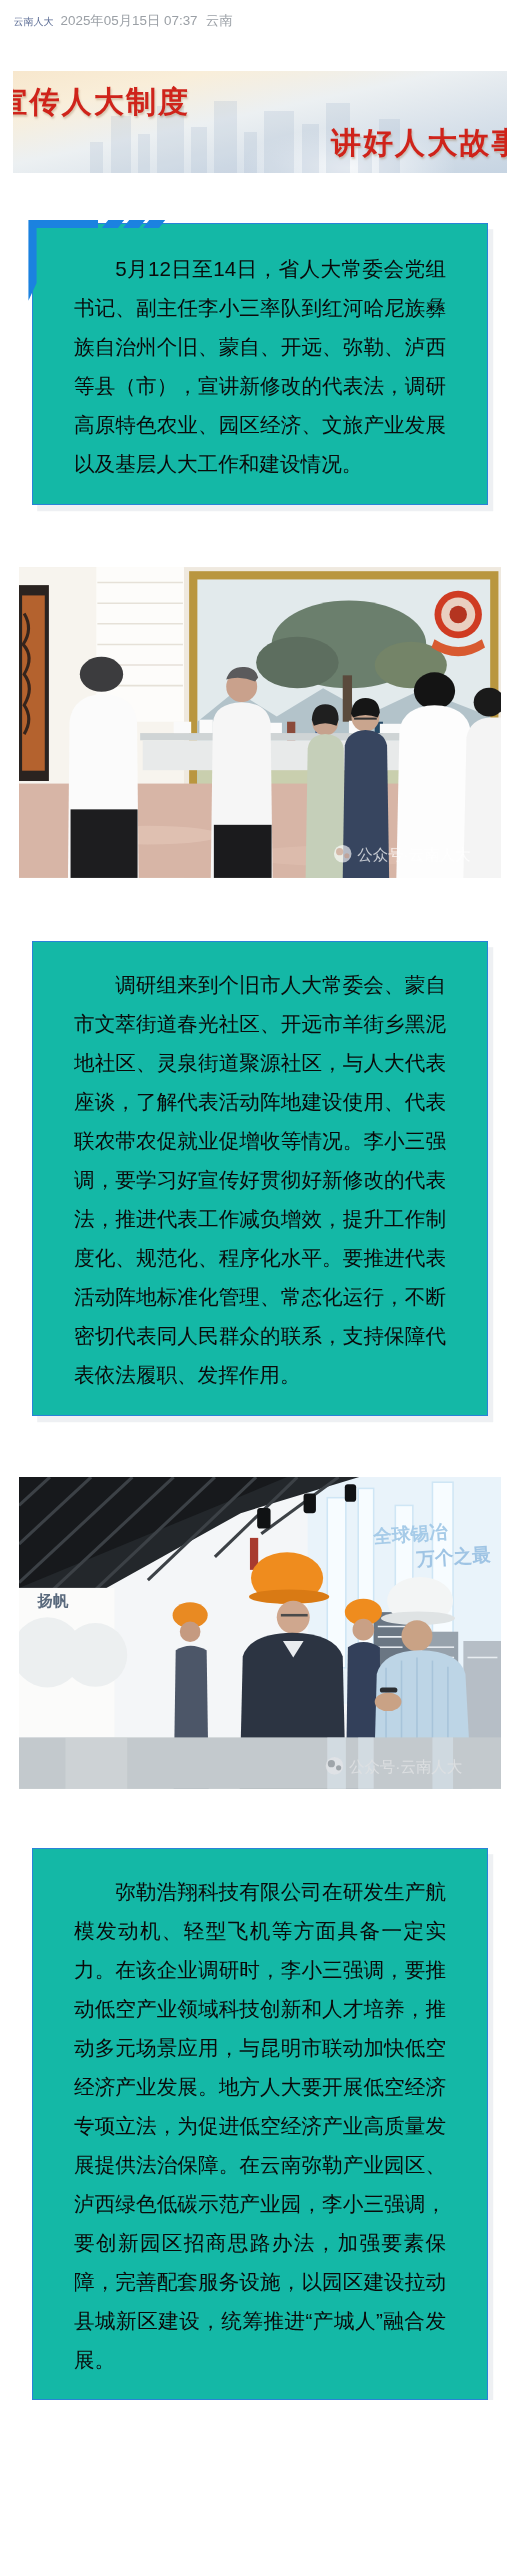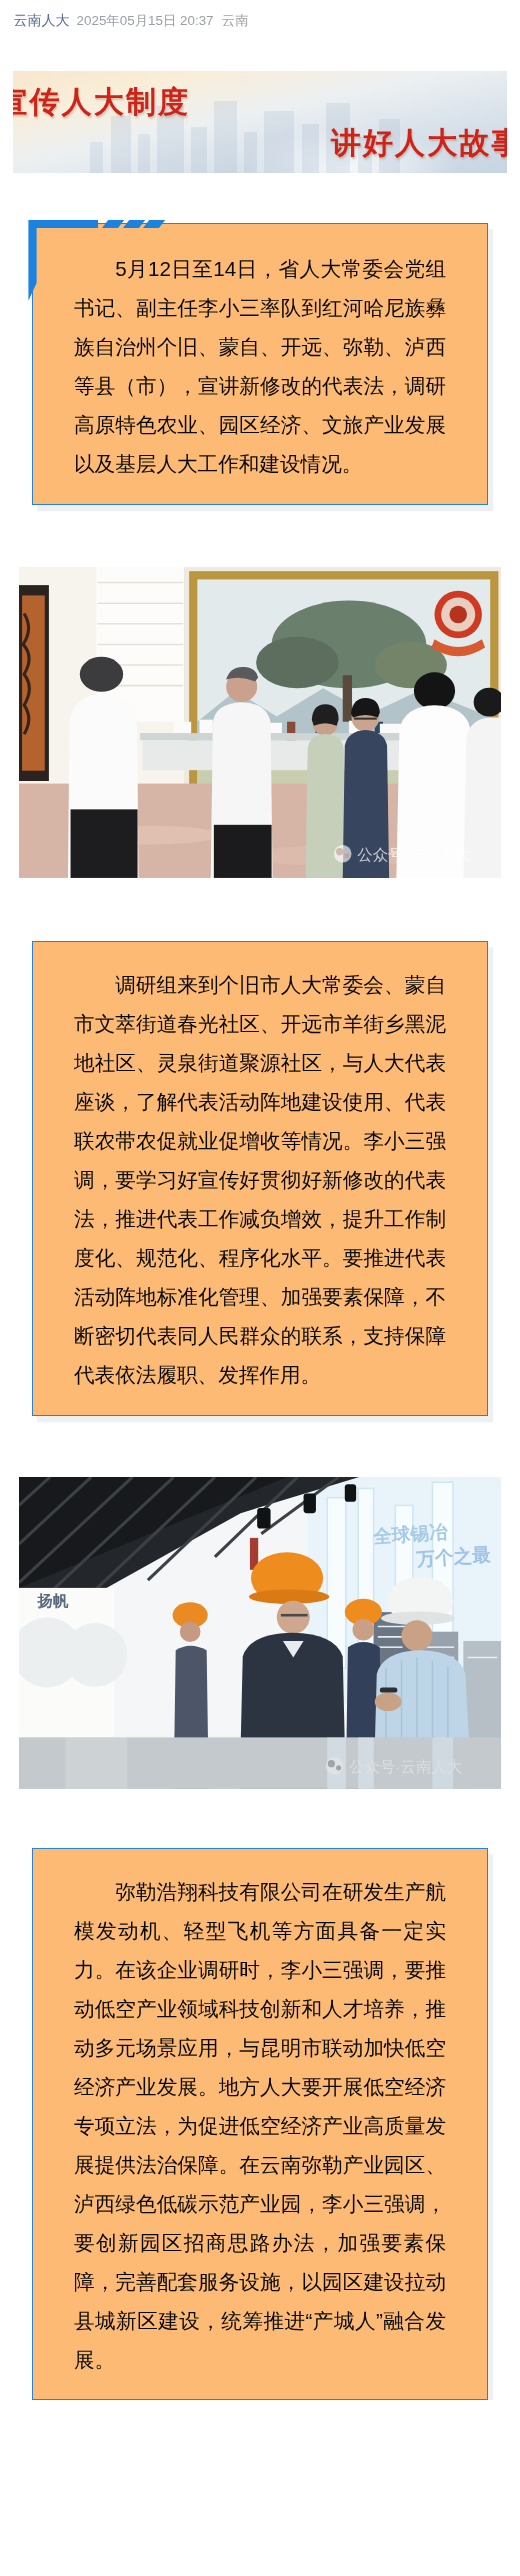--- a/index.html
+++ b/index.html
@@ -3,38 +3,38 @@
 <meta charset="utf-8">
 <style>
   html,body{margin:0;padding:0;background:#ffffff;}
   body{
     width:520px;
     font-family:"Liberation Sans","DejaVu Sans",sans-serif;
     color:#0a0a0a;
   }
   
   .hdr{padding:12.4px 0 0 13.4px;display:flex;align-items:baseline;white-space:nowrap;}
-  .hdr .acct{color:#5a6b94;font-size:14px;margin-right:7.2px;}
+  .hdr .acct{color:#5a6b94;font-size:10px;margin-right:7.2px;}
   .hdr .meta{color:#9ba0a6;font-size:13.4px;margin-right:8.2px;}
   
   .banner{
     position:relative;margin:41px 13px 0 13px;height:102px;overflow:hidden;
     background:linear-gradient(168deg,#f7e7cd 0%,#f9eed9 20%,#ecf0f2 45%,#d8e1ea 72%,#c6d4e2 100%);
   }
   .banner .glow{position:absolute;left:46%;top:55%;width:216px;height:82px;border-radius:50%;
     background:radial-gradient(closest-side,rgba(255,255,255,.8),rgba(255,255,255,0));}
   .sky{position:absolute;bottom:0;left:0;right:0;height:77px;display:flex;align-items:flex-end;gap:7.2px;padding:0 77px;}
   .sky i{display:block;background:rgba(130,155,185,.16);}
   .banner-text{position:absolute;color:#cf231a;font-weight:800;letter-spacing:2.1px;
     text-shadow:1px 1.5px 2.1px rgba(150,110,70,.35);white-space:nowrap;}
   .banner-text.left{font-size:30px;top:10.3px;left:-15.5px;}
   .banner-text.right{font-size:30px;bottom:9.3px;right:-16.5px;}
   
   .tbox{
-    margin:0 32px;border:1.5px solid #2a82d8;background:#fdba74;
+    margin:0 32px;border:1.5px solid #2a82d8;background:#14b8a6;
     padding:23px 41px 20.6px 41px;position:relative;
     box-shadow:5.2px 6.2px 0 rgba(205,212,220,.35);
   }
   .tbox.first{margin-top:50px;padding-top:25px;}
   .tbox.mid{margin-top:63px;}
   .tbox.third{margin-top:59px;}
   .deco-hbar{position:absolute;top:-4.6px;left:-1.5px;width:66px;height:8.2px;background:#1b82e0;}
   .deco-slash{position:absolute;top:-4.6px;width:15.5px;height:8.2px;background:#1b82e0;transform:skewX(-38deg);}
   .deco-slash.s1{left:72px}.deco-slash.s2{left:93px}.deco-slash.s3{left:113px}
   .deco-vbar{position:absolute;top:-4.6px;left:-4.6px;width:8.2px;height:81px;background:#1b82e0;
@@ -55,21 +55,21 @@
   
   .photo{display:block;margin:62px auto 0 auto;width:482px;}
   .photo.second{margin-top:61px;}
   svg text{font-family:"Liberation Sans","DejaVu Sans",sans-serif;}
 </style>
 </head>
 <body>
 
 <div class="hdr">
   <span class="acct">云南人大</span>
-  <span class="meta">2025年05月15日 20:37</span>
+  <span class="meta">2025年05月15日 07:37</span>
   <span class="meta">云南</span>
 </div>
 
 <div class="banner">
   <div class="glow"></div>
   <div class="sky">
     <i style="width:13.4px;height:31px"></i>
       <i style="width:20.6px;height:57px"></i>
       <i style="width:11.3px;height:39px"></i>
     <i style="width:27px;height:67px"></i>
@@ -175,21 +175,21 @@
 
   <g opacity=".85">
     <circle cx="628" cy="556" r="17" fill="#ffffff" opacity=".75"></circle>
     <circle cx="622" cy="552" r="7" fill="#d7b5a6"></circle>
     <circle cx="636" cy="560" r="5" fill="#d7b5a6"></circle>
     <text x="656" y="568" font-size="30" fill="#ffffff" opacity=".85">公众号·云南人大</text>
   </g>
 </svg>
 
 <div class="tbox mid">
-  <p class="para">调研组来到个旧市人大常委会、蒙自市文萃街道春光社区、开远市羊街乡黑泥地社区、灵泉街道聚源社区，与人大代表座谈，了解代表活动阵地建设使用、代表联农带农促就业促增收等情况。李小三强调，要学习好宣传好贯彻好新修改的代表法，推进代表工作减负增效，提升工作制度化、规范化、程序化水平。要推进代表活动阵地标准化管理、加强要素保障，不断密切代表同人民群众的联系，支持保障代表依法履职、发挥作用。</p>
+  <p class="para">调研组来到个旧市人大常委会、蒙自市文萃街道春光社区、开远市羊街乡黑泥地社区、灵泉街道聚源社区，与人大代表座谈，了解代表活动阵地建设使用、代表联农带农促就业促增收等情况。李小三强调，要学习好宣传好贯彻好新修改的代表法，推进代表工作减负增效，提升工作制度化、规范化、程序化水平。要推进代表活动阵地标准化管理、常态化运行，不断密切代表同人民群众的联系，支持保障代表依法履职、发挥作用。</p>
 </div>
 
 <svg class="photo second" viewBox="0 0 935 605" width="482" height="312">
   <rect x="0" y="0" width="935" height="605" fill="#f4f6f8"></rect>
 
   <rect x="560" y="0" width="375" height="440" fill="#e9f3fa"></rect>
   <g fill="#f7fcff" stroke="#cfe6f5" stroke-width="3">
     <rect x="598" y="40" width="36" height="330"></rect>
     <rect x="658" y="22" width="30" height="355"></rect>
     <rect x="730" y="55" width="34" height="310"></rect>

